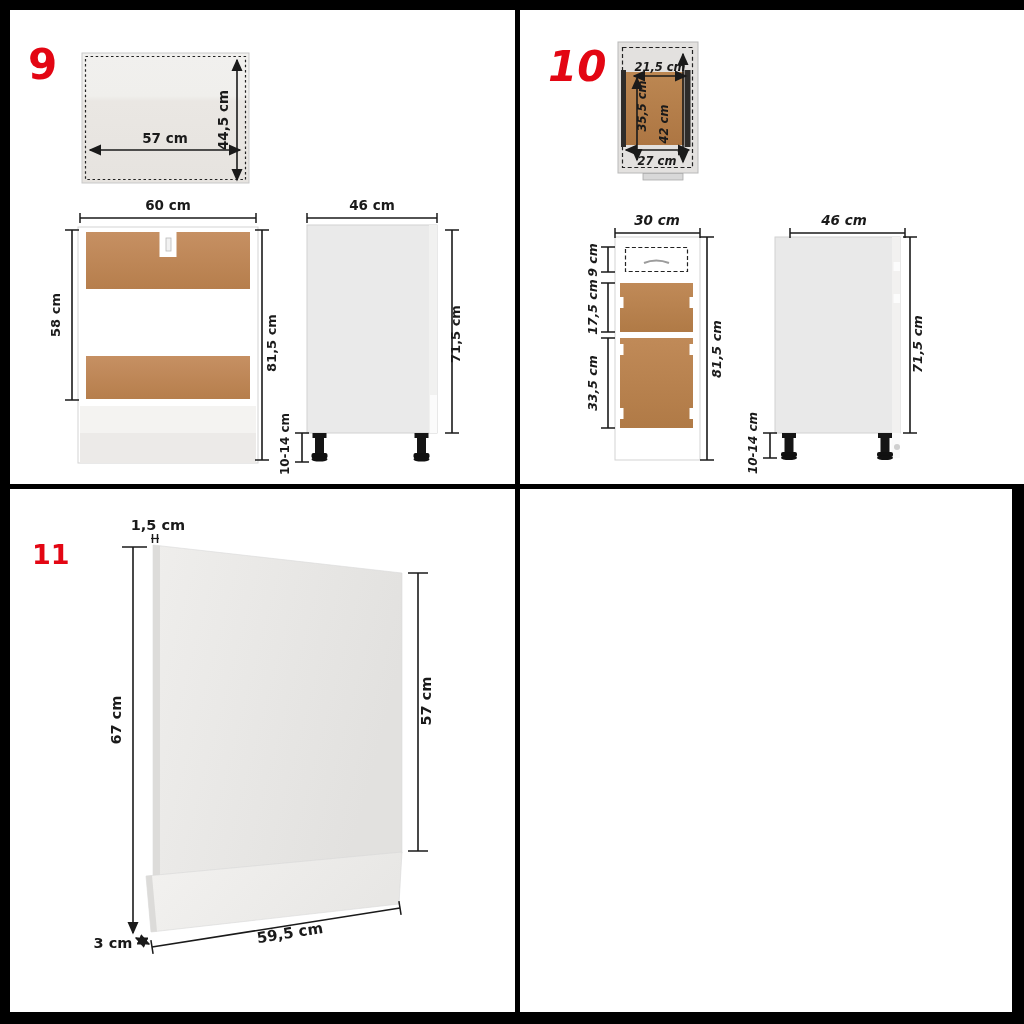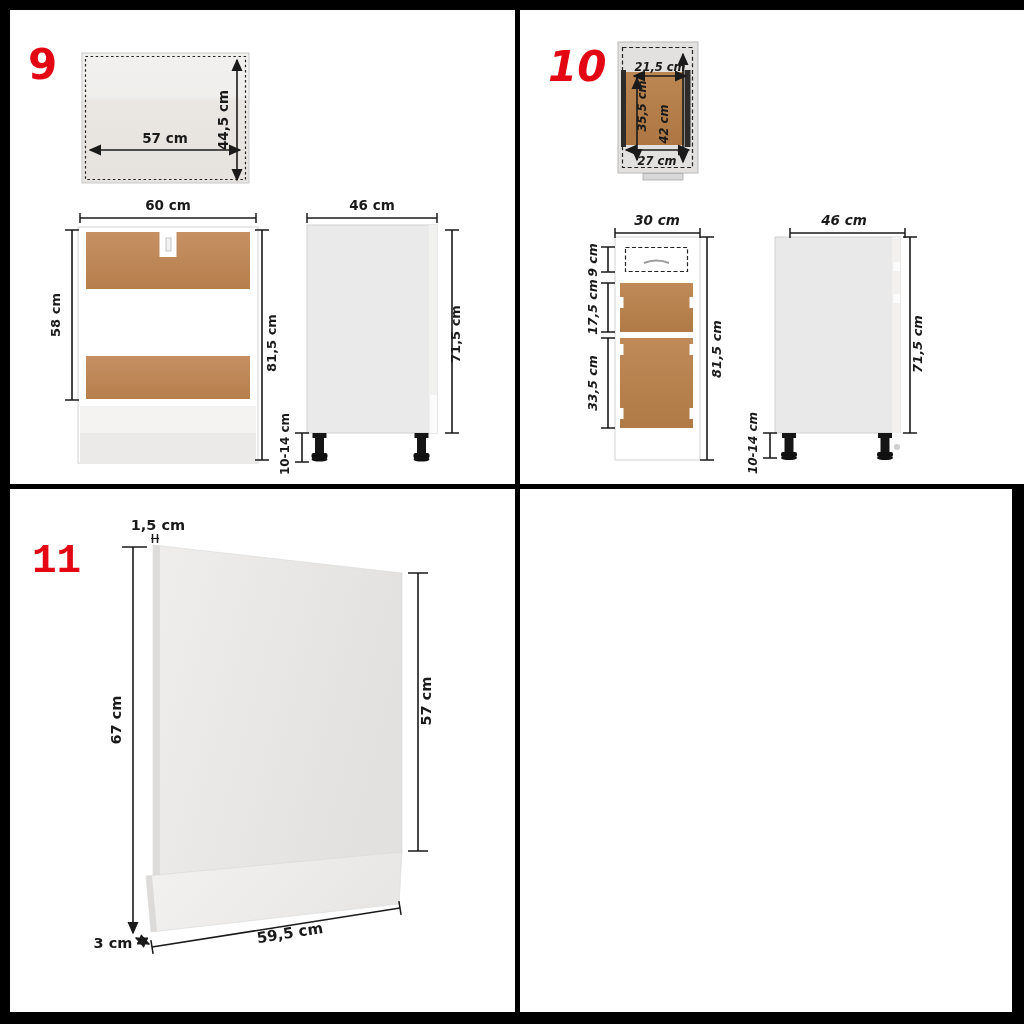--- a/index.html
+++ b/index.html
@@ -7,21 +7,21 @@
          font-family:"DejaVu Sans","Liberation Sans",sans-serif;}
   .quad{position:absolute;background:#fff;}
   #q-tl{left:10px;top:10px;width:505px;height:474px;}
   #q-tr{left:520px;top:10px;width:539px;height:474px;font-style:italic;}
   #q-bl{left:10px;top:489px;width:505px;height:523px;}
   #q-br{left:520px;top:489px;width:492px;height:523px;}
   .panel-num{position:absolute;color:#e30613;font-weight:700;line-height:1;
              font-family:"DejaVu Sans","Liberation Sans",sans-serif;}
   #num9{left:18px;top:34px;font-size:42px;}
   #num10{left:28px;top:36px;font-size:42px;}
-  #num11{left:22px;top:52px;font-size:41px;font-family:Liberation Mono, monospace;}
+  #num11{left:22px;top:52px;font-size:27px;}
   svg{position:absolute;left:0;top:0;}
   svg text{font-family:"DejaVu Sans","Liberation Sans",sans-serif;font-weight:700;fill:#1a1a1a;}
   .dimline{stroke:#1a1a1a;stroke-width:1.6;fill:none;}
   .tick{stroke:#1a1a1a;stroke-width:1.5;}
   .dash{fill:none;stroke:#222;stroke-width:1.2;}
 </style>
 </head>
 <body>
 
 <div class="stage">

